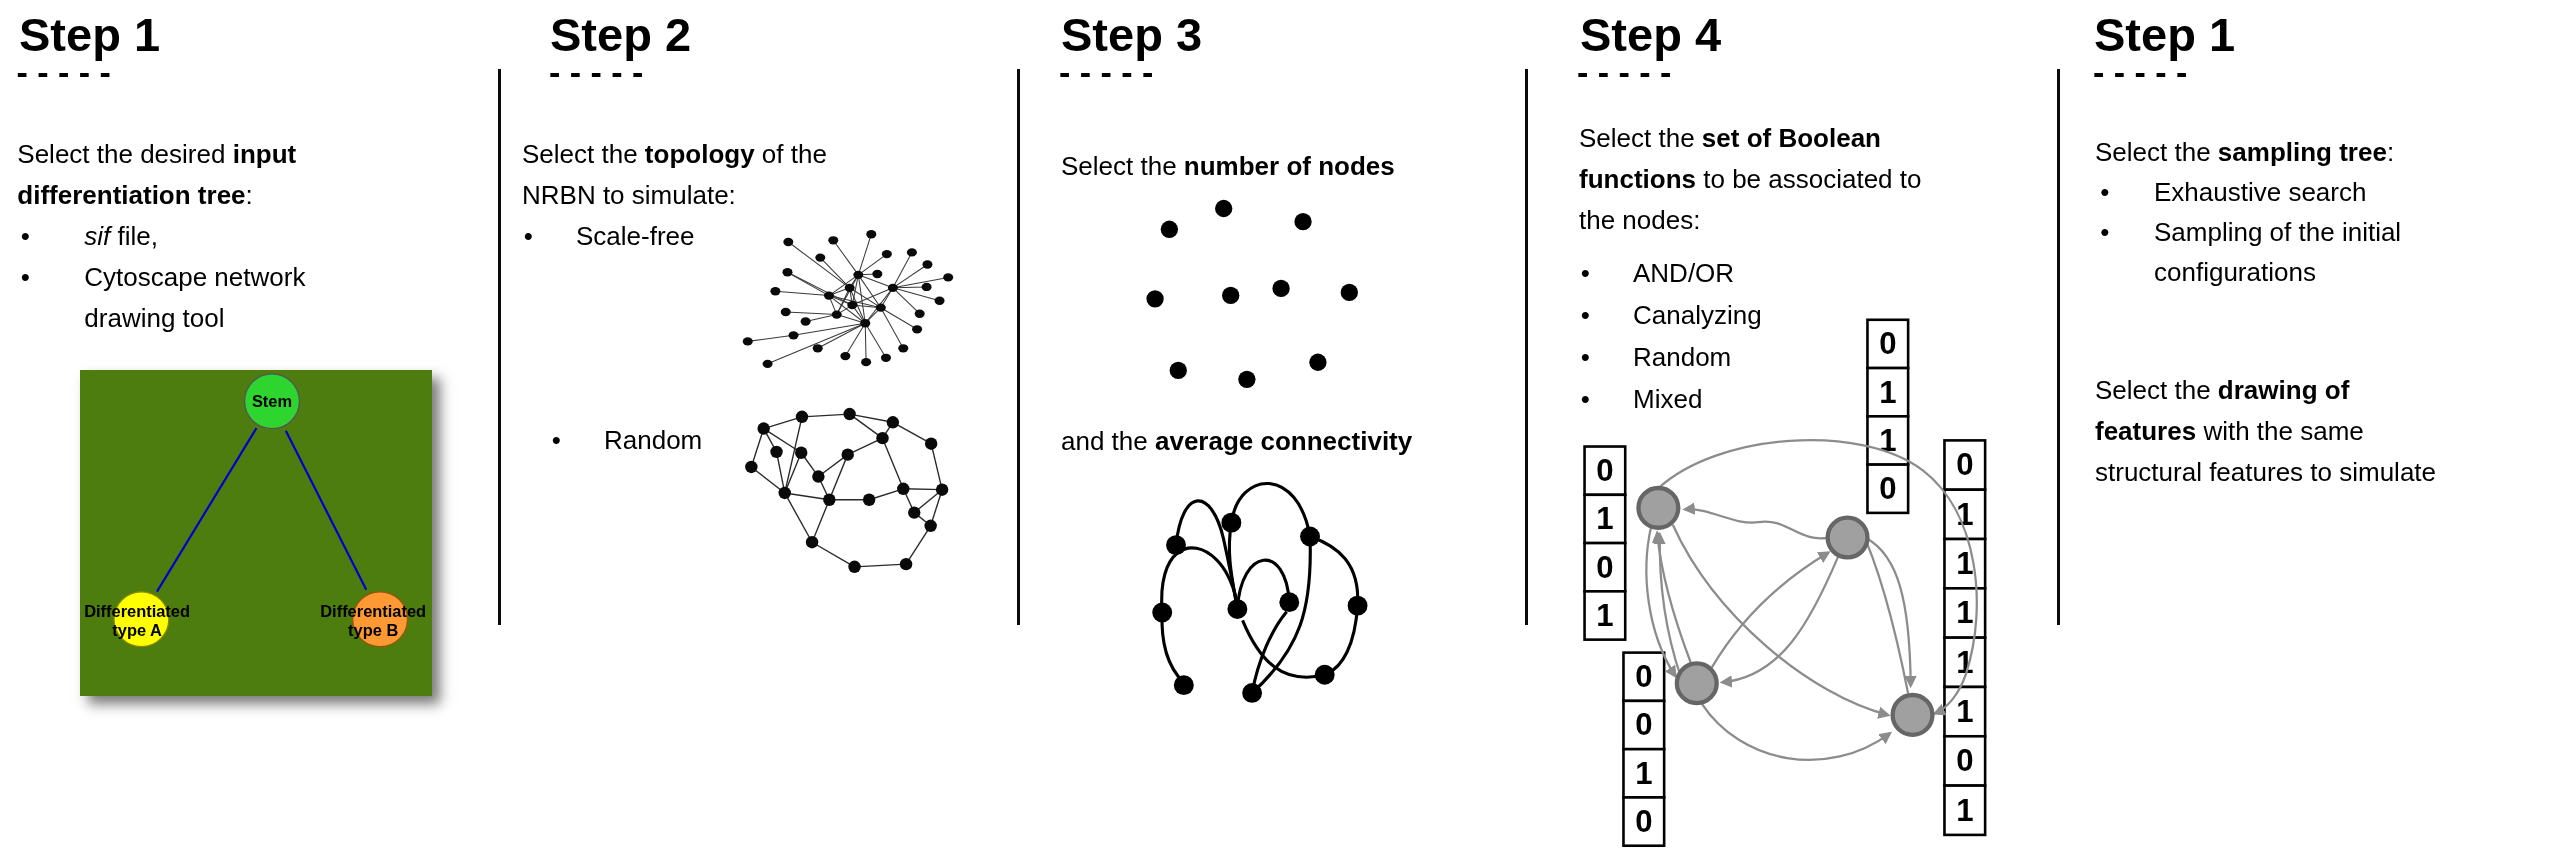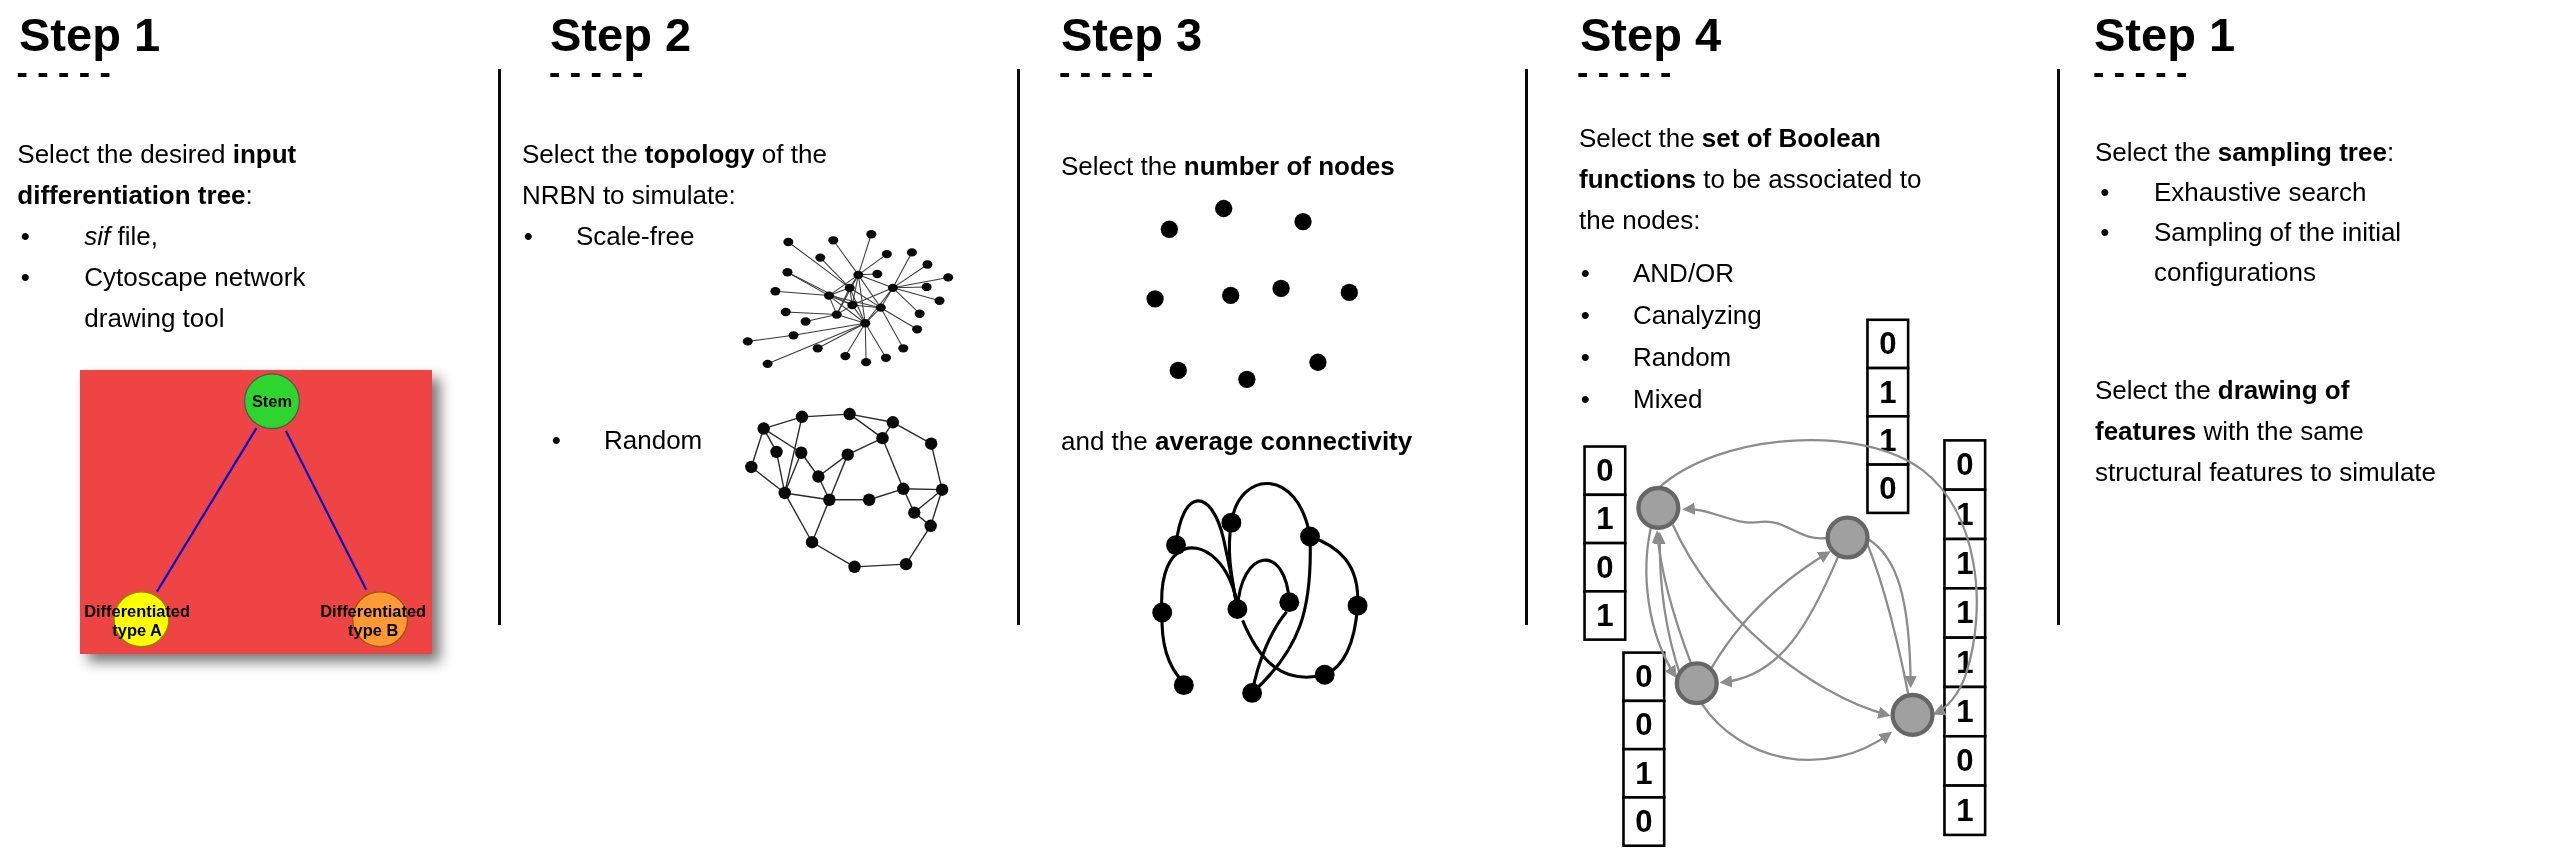--- a/index.html
+++ b/index.html
@@ -23,21 +23,21 @@
 <div class="sep" style="left:2057px;"></div>
 
 <div class="abs ttl" style="left:19px;top:17.3px;">Step 1</div>
 <div class="abs dsh" style="left:16.4px;top:57px;">- - - - -</div>
 <div class="abs bd" style="left:17.3px;top:134px;width:519px;">
   Select the desired <b>input</b><br><b>differentiation tree</b>:
   <div class="li" style="padding-left:67px;"><span class="bu" style="left:3.5px;">•</span><i>sif</i> file,</div>
   <div class="li" style="padding-left:67px;"><span class="bu" style="left:3.5px;">•</span>Cytoscape network<br>drawing tool</div>
 </div>
 
-<div class="abs" style="left:80px;top:370px;width:352px;height:284px;background:#ef4444;box-shadow:7.8px 7.8px 12px rgba(50,50,50,0.65);text-align:center;">
+<div class="abs" style="left:80px;top:370px;width:352px;height:326px;background:#4d7c0f;box-shadow:7.8px 7.8px 12px rgba(50,50,50,0.65);text-align:center;">
 <svg width="352" height="284" style="position:absolute;left:0;top:0;" viewBox="0 0 407 328">
   <line x1="204" y1="67" x2="89" y2="256" stroke="#0000cc" stroke-width="2.5"></line>
   <line x1="238" y1="70" x2="331" y2="254" stroke="#0000cc" stroke-width="2.5"></line>
   <circle cx="222" cy="36" r="31.7" fill="#2ed52e" stroke="#555" stroke-width="1.5"></circle>
   <circle cx="71" cy="288" r="31.7" fill="#ffff00" stroke="#888800" stroke-width="1.5"></circle>
   <circle cx="347" cy="288" r="31.7" fill="#ff9933" stroke="#995500" stroke-width="1.5"></circle>
   <text x="222" y="43" font-size="19" font-weight="bold" text-anchor="middle" font-family="Liberation Sans">Stem</text>
   <text x="66" y="285" font-size="19" font-weight="bold" text-anchor="middle" font-family="Liberation Sans">Differentiated</text>
   <text x="66" y="307" font-size="19" font-weight="bold" text-anchor="middle" font-family="Liberation Sans">type A</text>
   <text x="339" y="285" font-size="19" font-weight="bold" text-anchor="middle" font-family="Liberation Sans">Differentiated</text>

